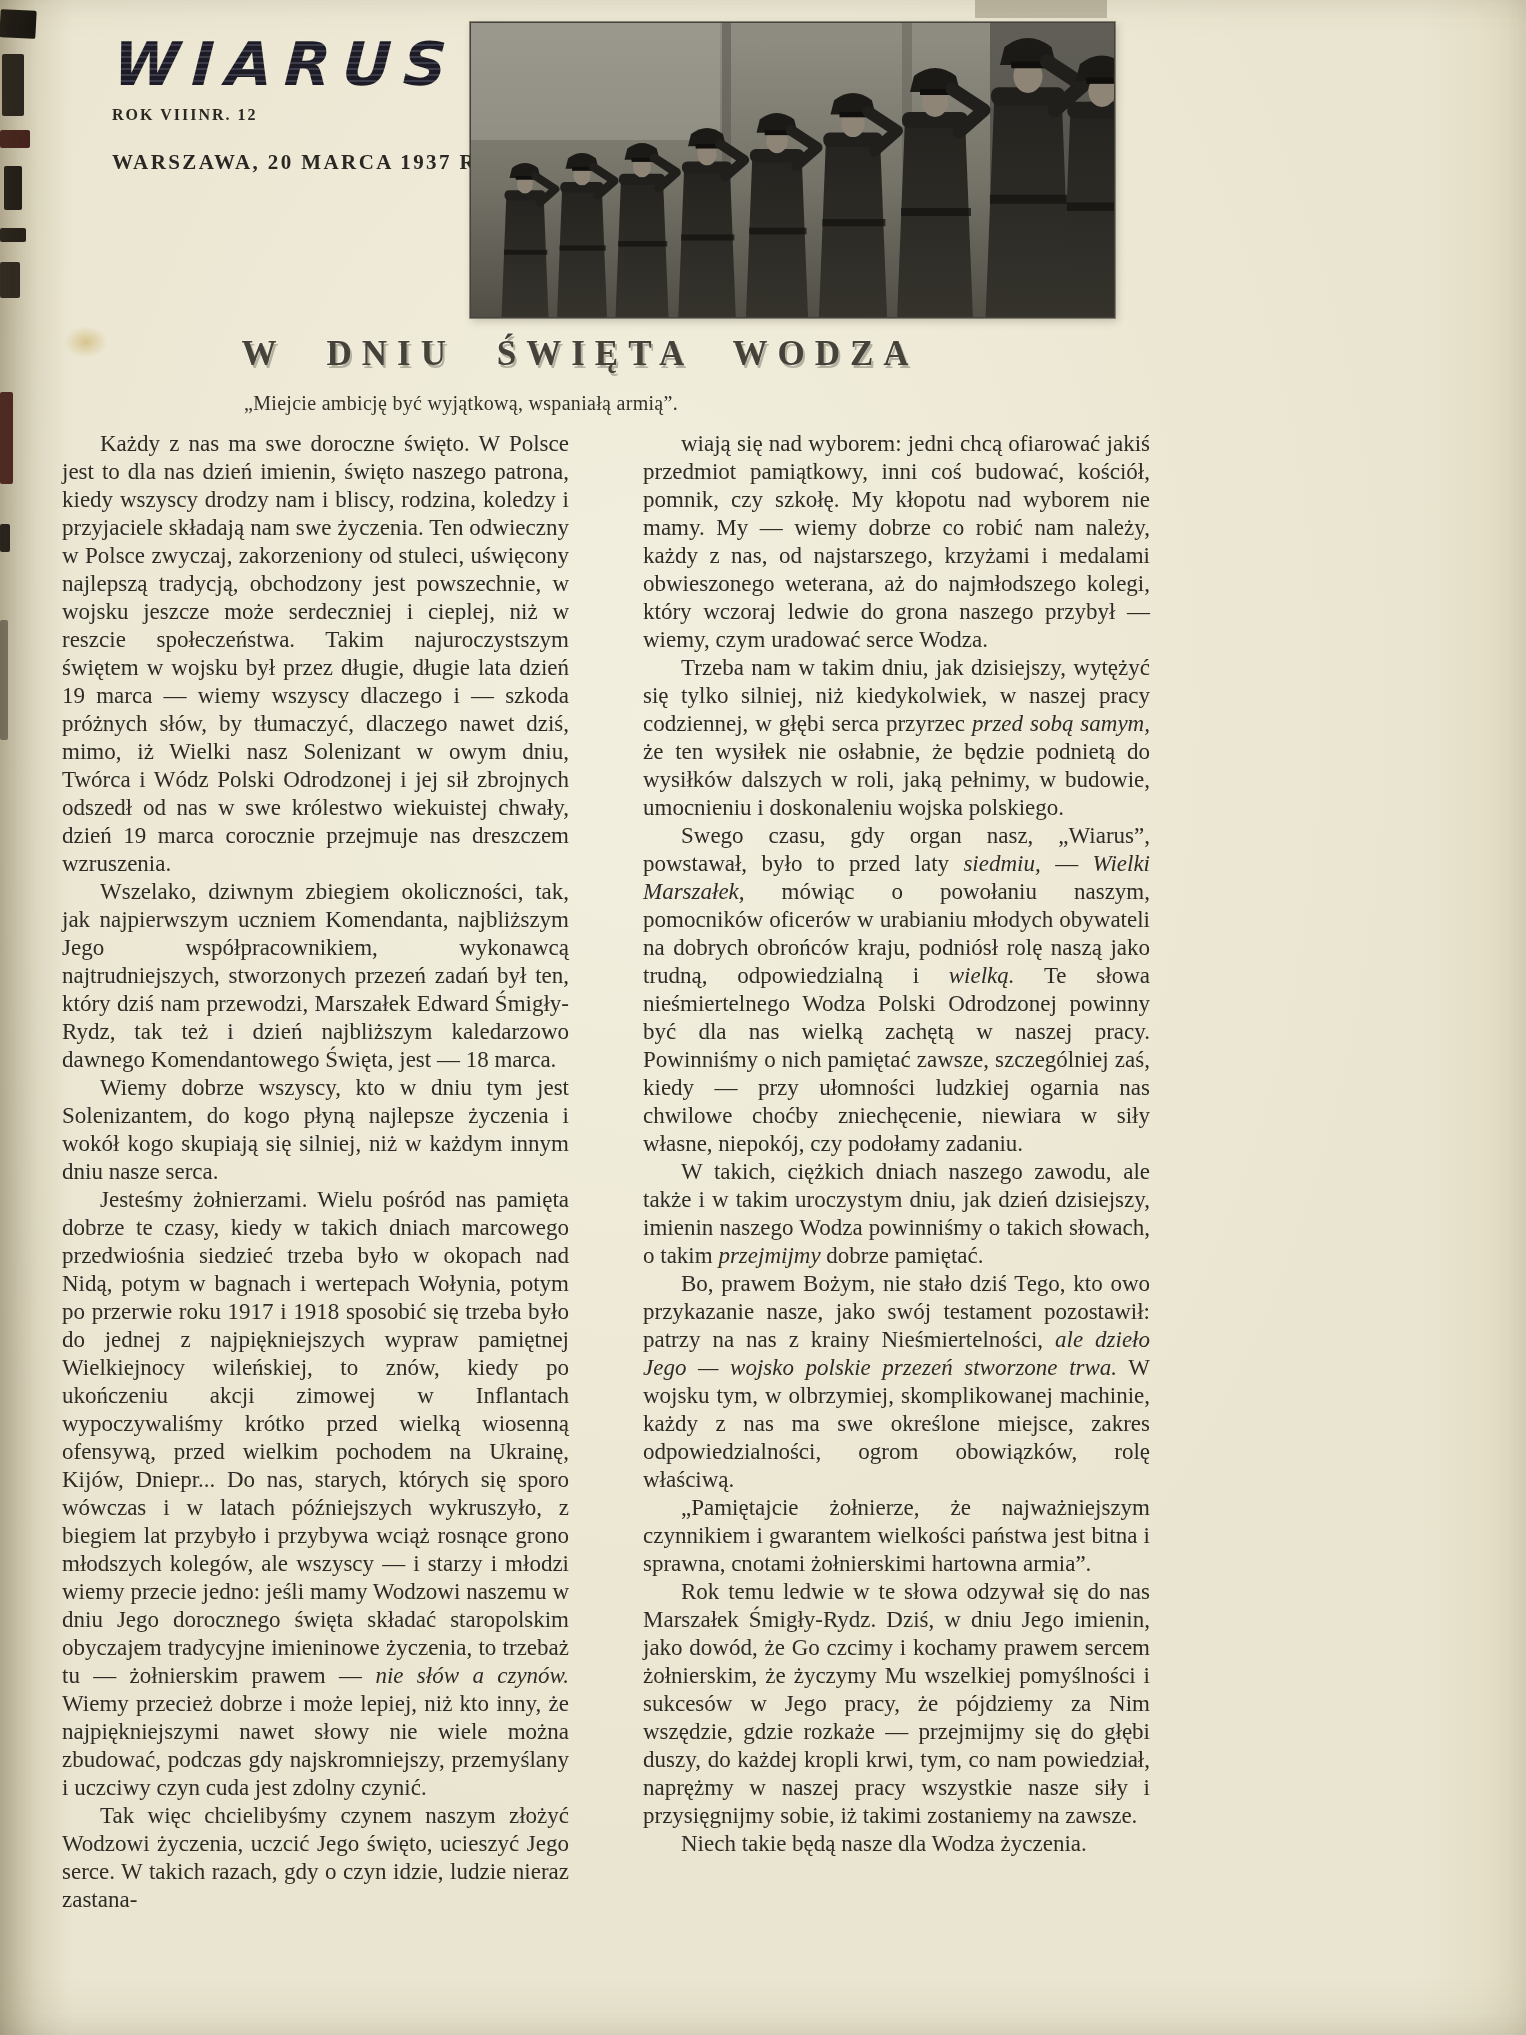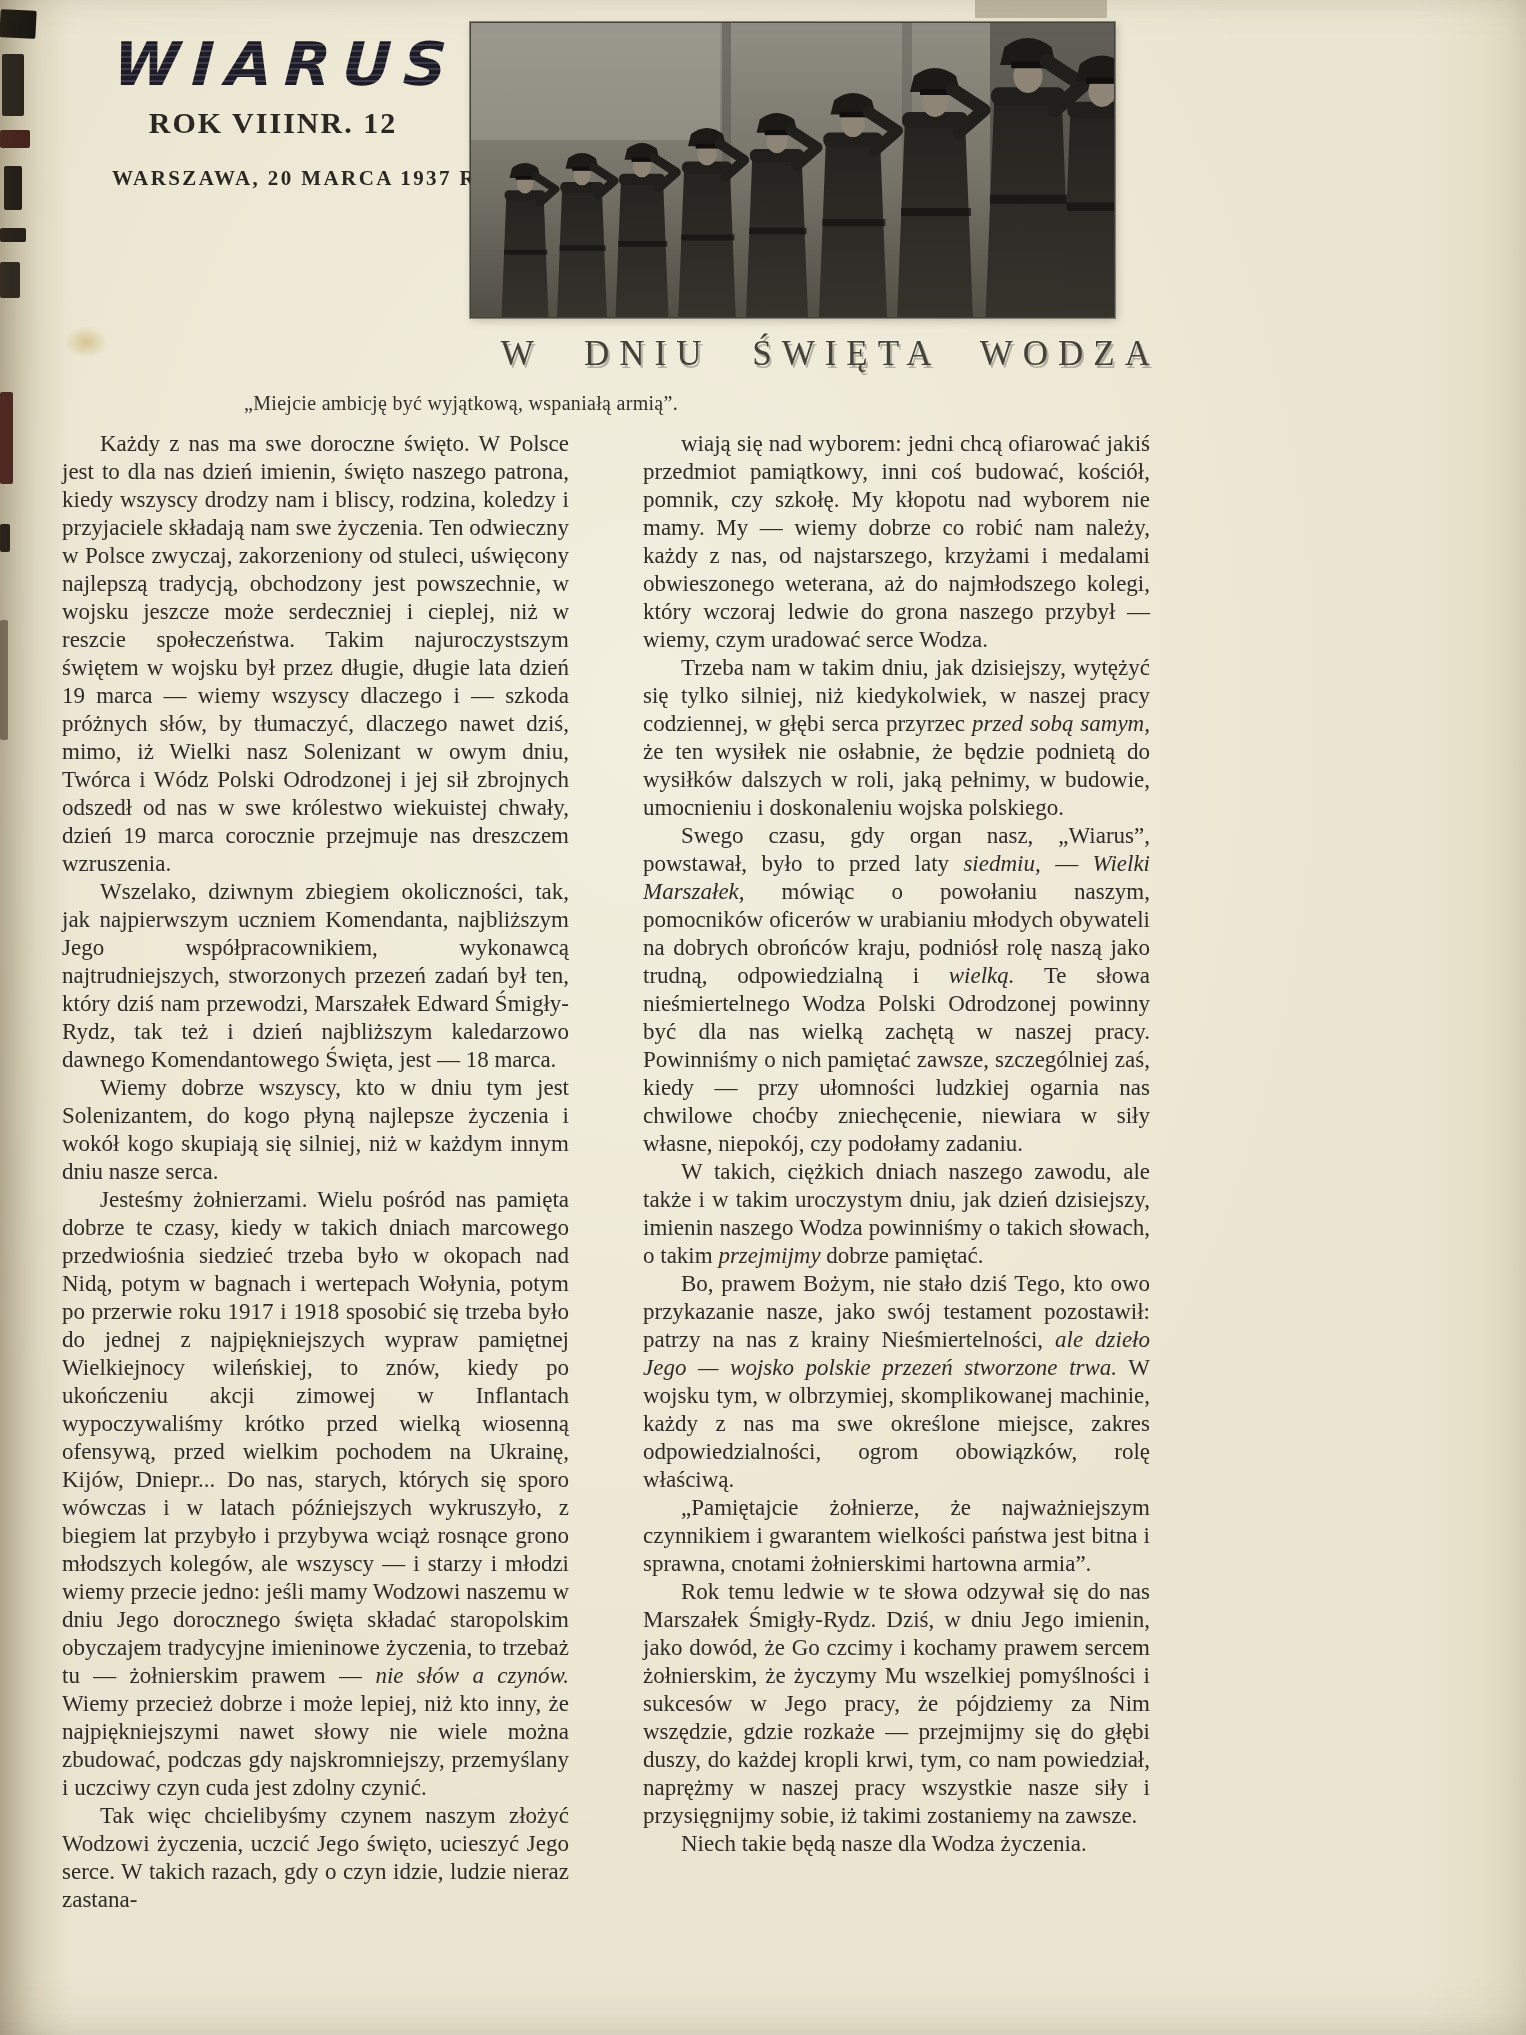--- a/index.html
+++ b/index.html
@@ -60,41 +60,41 @@
   }
   @supports (-webkit-background-clip: text) {
     .masthead-title {
       background: repeating-linear-gradient(180deg, #1d1c26 0 4px, #3d3c4a 4px 6px);
       -webkit-background-clip: text;
       background-clip: text;
       color: transparent; text-shadow: none;
     }
   }
   .issue-row {
-    width: 322px; display: flex; justify-content: center;
-    margin-top: 12px; font-size: 30px; font-weight: bold; letter-spacing: 2px;
+    width: 322px; display: flex; justify-content: flex-start;
+    margin-top: 12px; font-size: 16px; font-weight: bold; letter-spacing: 2px;
     color: #2b2823;
   }
   .dateline {
     margin-top: 26px; font-size: 21px; font-weight: bold;
     letter-spacing: 2.4px; color: #2b2823; white-space: nowrap;
   }
 
   
   .photo {
     position: absolute; left: 470px; top: 22px; width: 645px; height: 296px;
     margin: 0; box-shadow: 0 0 0 1px rgba(50,48,40,0.5), 2px 3px 8px rgba(60,55,40,0.25);
   }
   .photo svg { display: block; }
 
   
   .headline {
     position: absolute; top: 334px; left: 0; width: 1160px; margin: 0;
-    text-align: right;
-    font-size: 35px; font-weight: normal;
+    text-align: center;
+    font-size: 35px; font-weight: bold;
     letter-spacing: 10px; word-spacing: 22px;
     color: #45423a;
     text-shadow: 2px 3px 0 rgba(60,57,48,0.32), -1px -1px 0 rgba(250,248,235,0.55);
   }
 
   .epigraph {
     position: absolute; top: 392px; left: 118px; width: 560px;
     text-align: right; font-size: 20px; letter-spacing: 0.3px; color: #332f29;
   }
 

